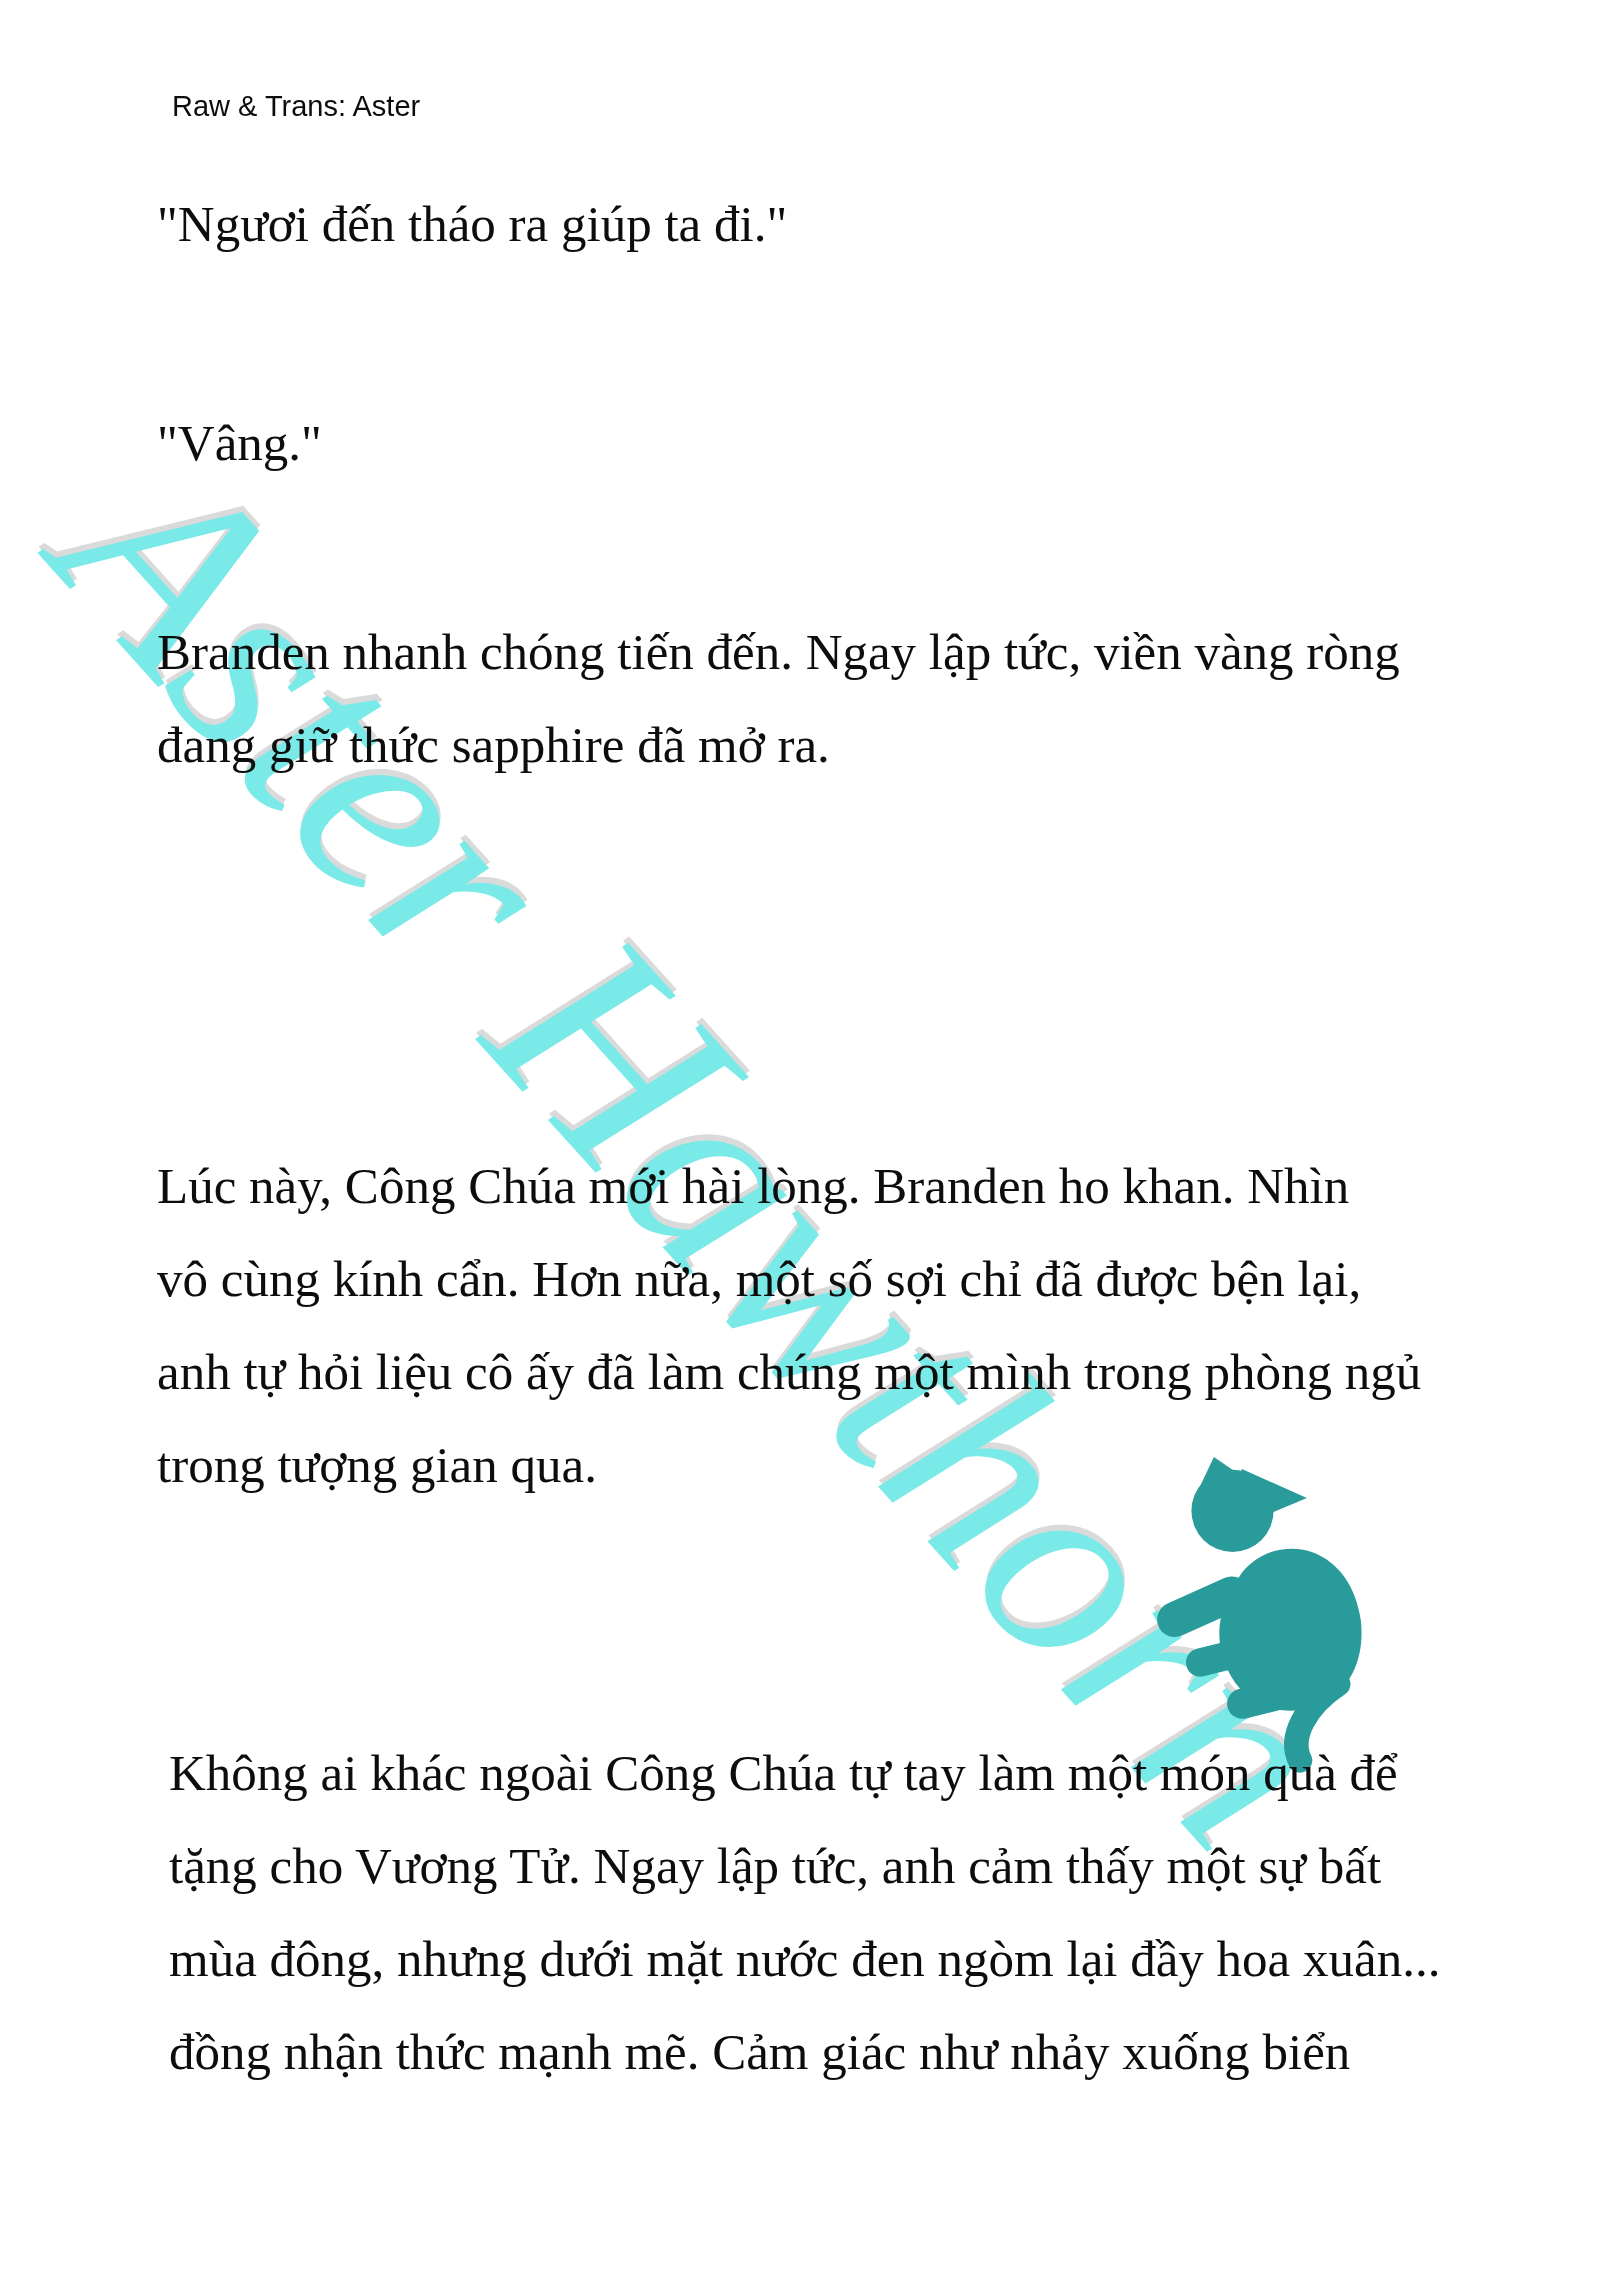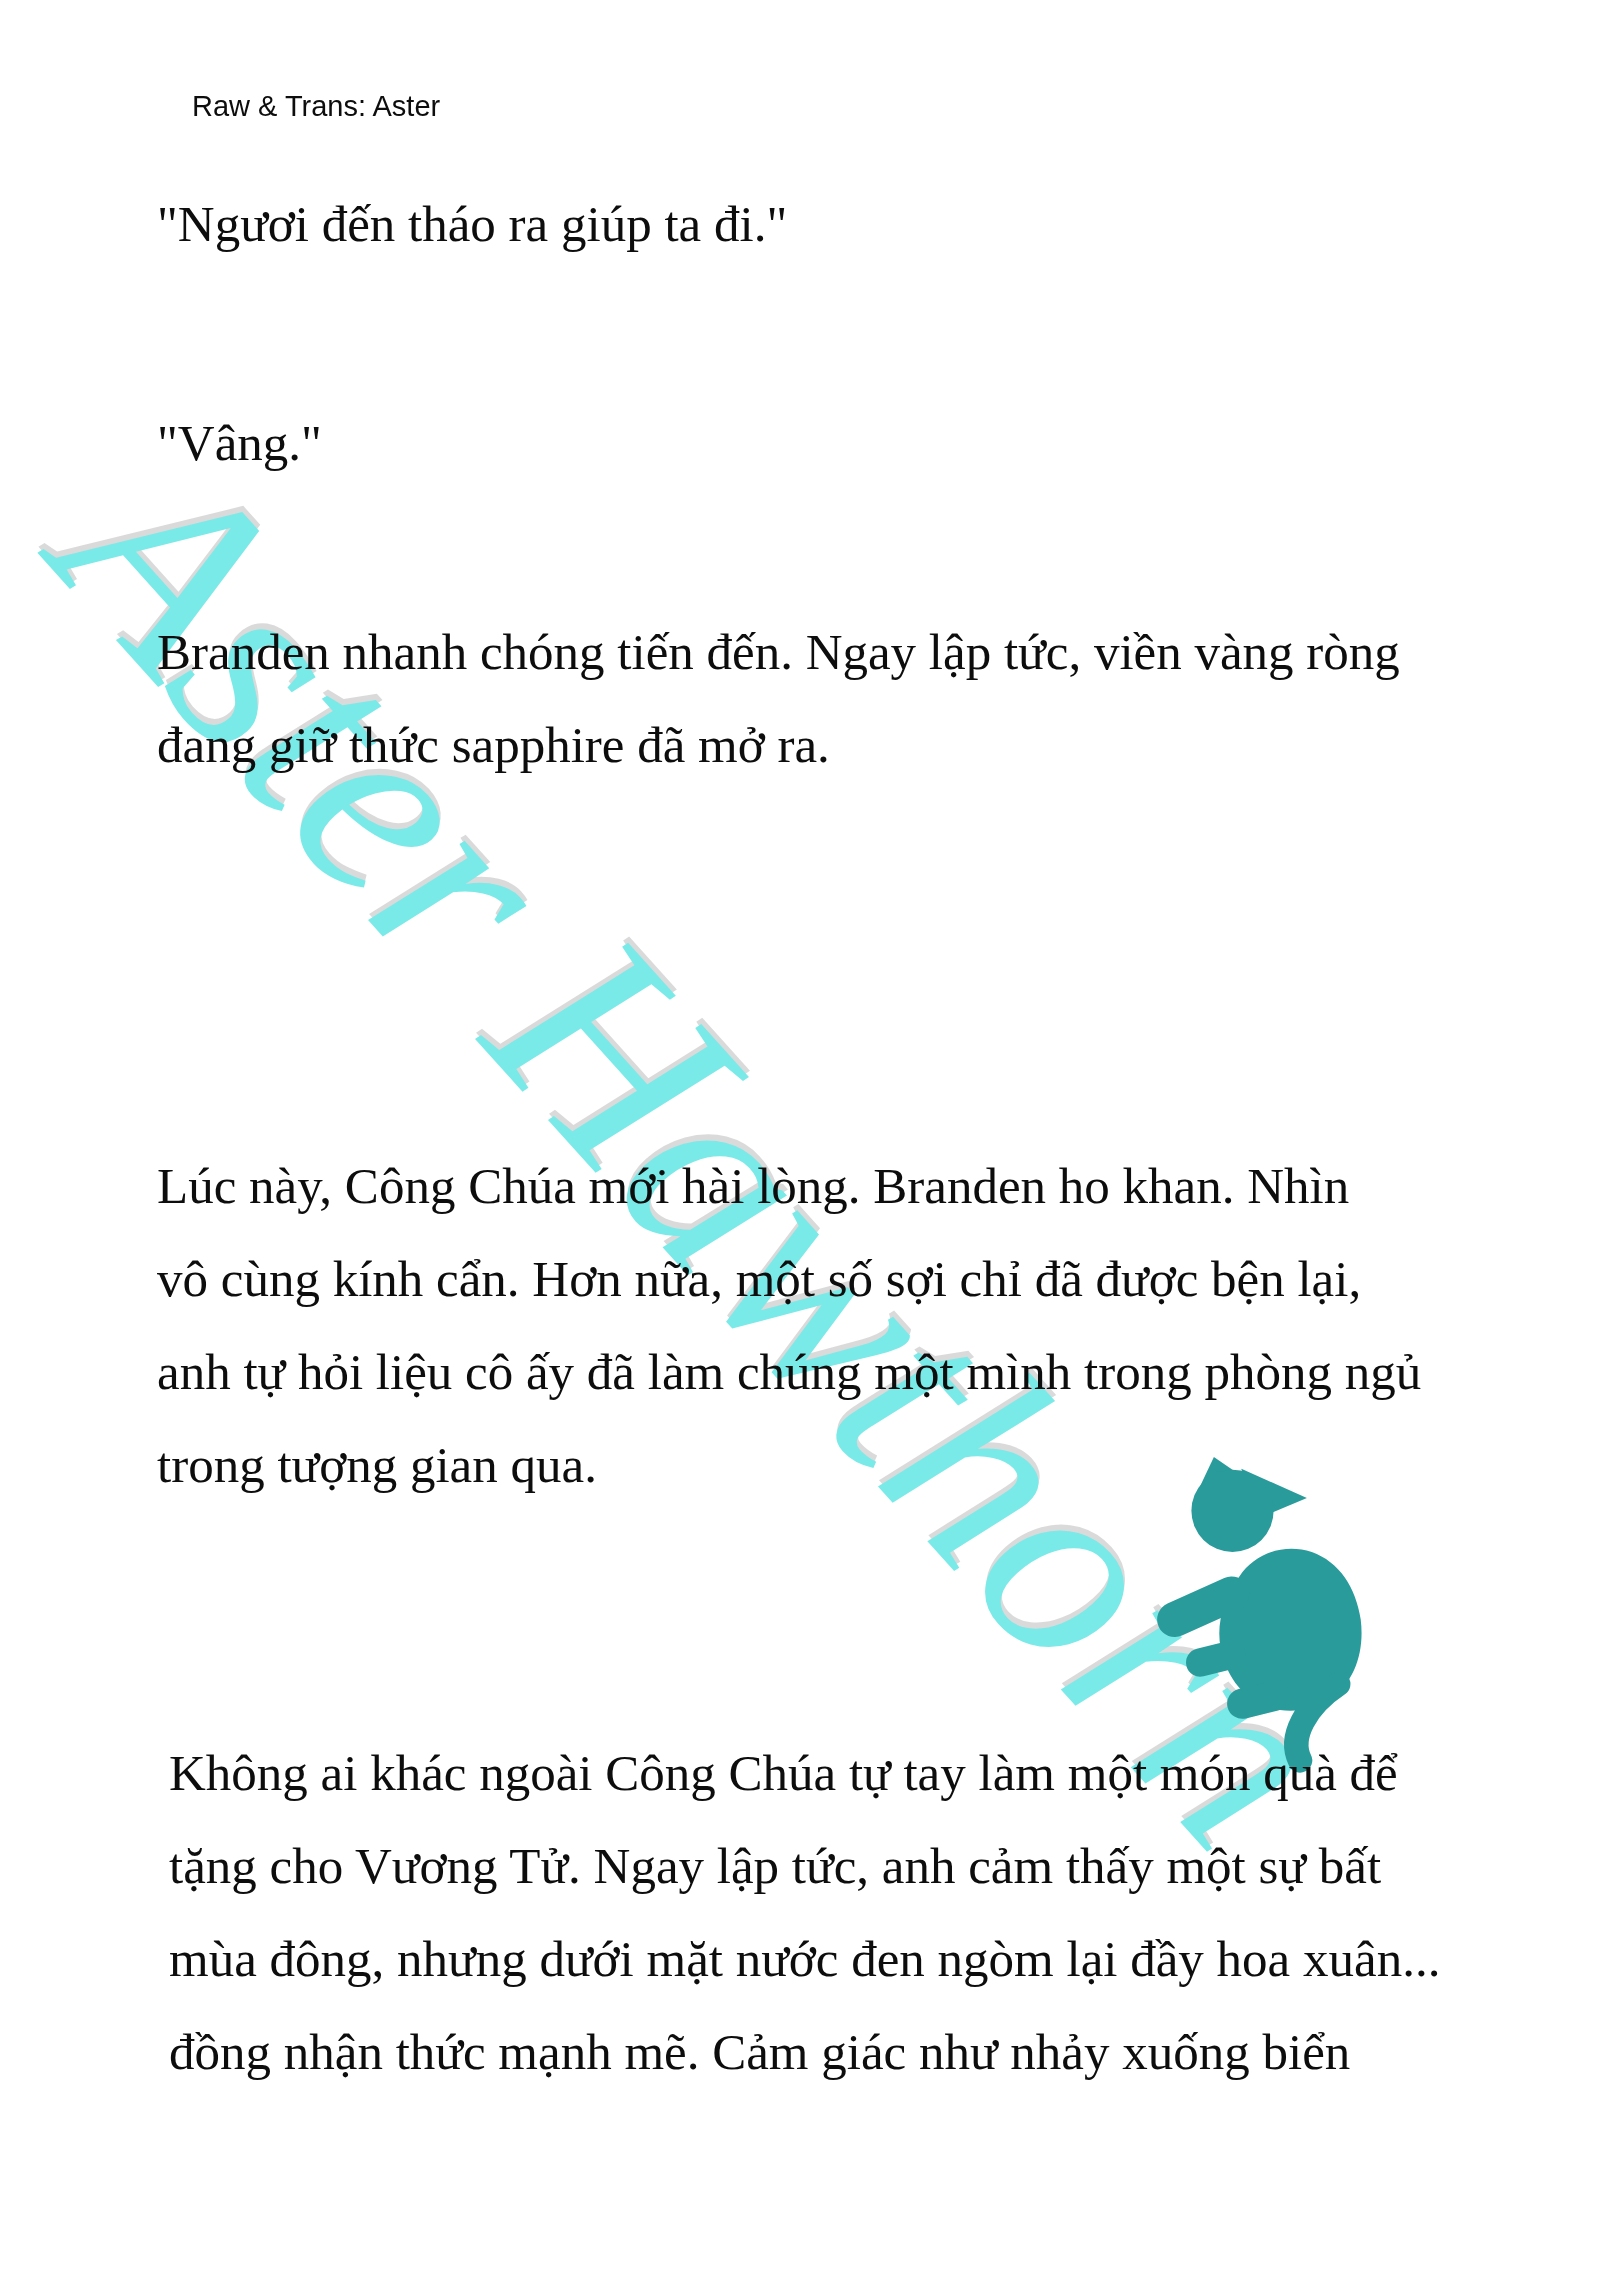--- a/index.html
+++ b/index.html
@@ -36,21 +36,21 @@
     left: 1145px;
     top: 1457px;
     width: 221px;
     height: 323px;
     z-index: 2;
     color: var(--cat-color, #2a9b9b);
   }
 
   .header {
     position: absolute;
-    left: 192px;
+    left: 172px;
     top: 90px;
     z-index: 3;
     font-family: "Liberation Sans", "DejaVu Sans", sans-serif;
     font-size: 29px;
     color: var(--ink, #111111);
   }
 
   .para {
     position: absolute;
     left: 157px;

